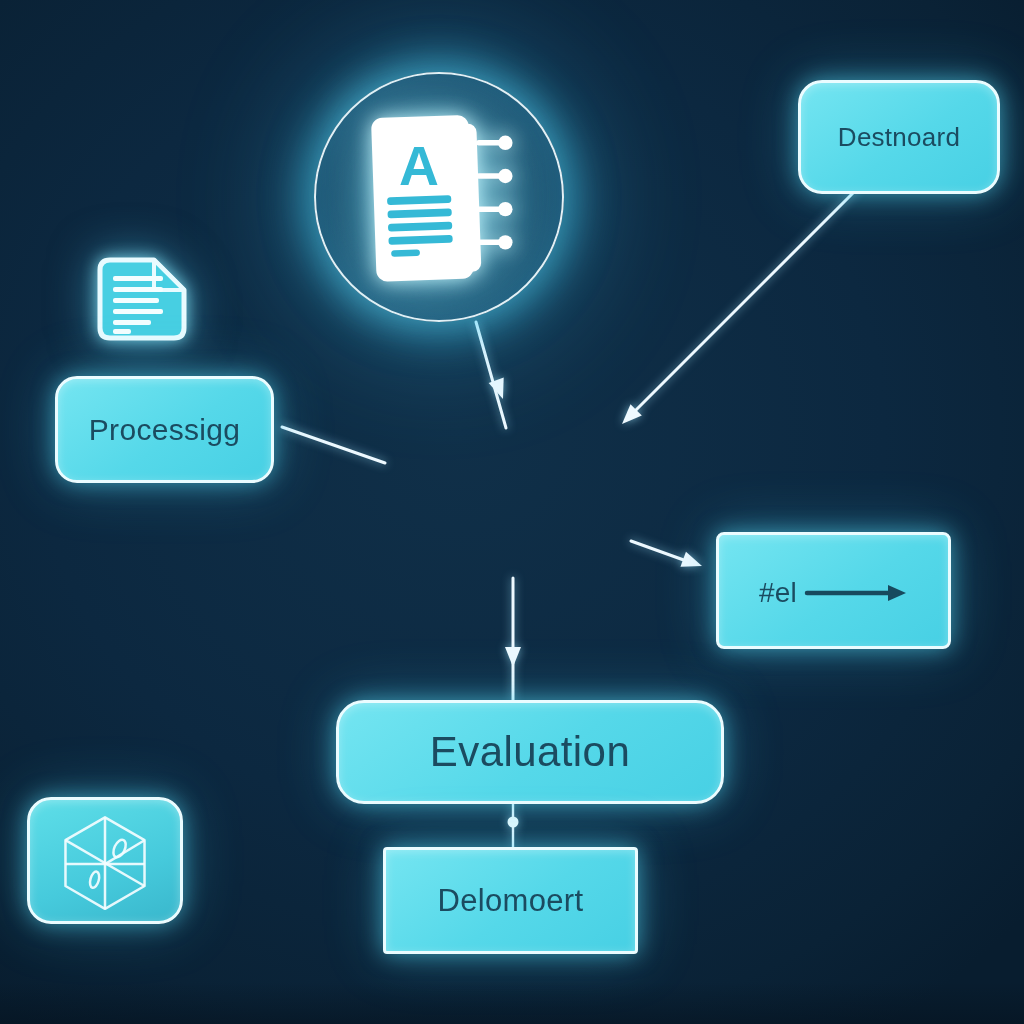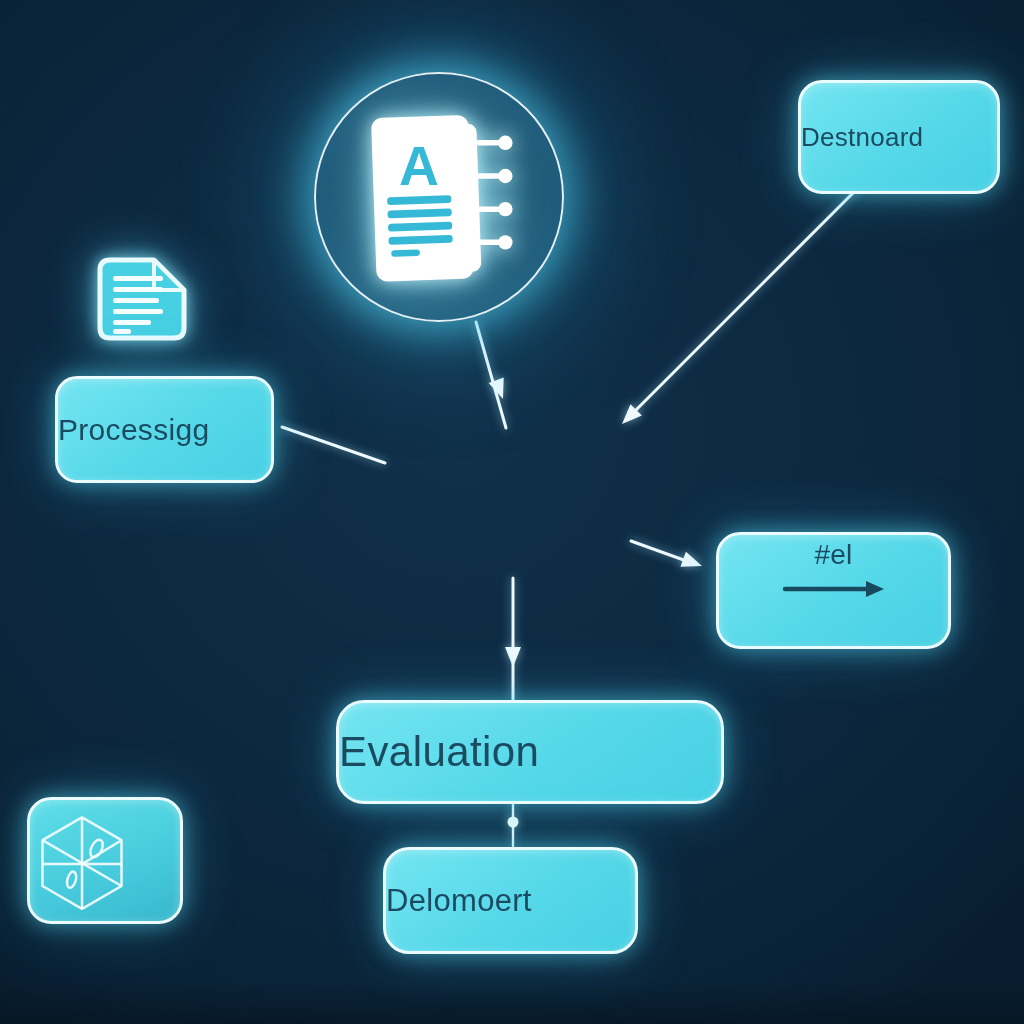--- a/index.html
+++ b/index.html
@@ -12,32 +12,32 @@
     content:"";position:absolute;left:0;right:0;bottom:0;height:42px;
     background:linear-gradient(180deg, rgba(5,18,30,0) 0%, rgba(5,18,30,.55) 100%);
     pointer-events:none;
   }
   .connectors{position:absolute;inset:0;filter:drop-shadow(0 0 5px rgba(160,230,255,.65));}
   .connectors line{stroke:#eef9ff;stroke-width:3;stroke-linecap:round;}
   .connectors .thin{stroke-width:2.4;}
   .connectors polygon{fill:#eef9ff;}
 
   .node{
-    position:absolute;display:flex;align-items:center;
+    position:absolute;display:flex;align-items:center;justify-content:center;
     background:linear-gradient(145deg,#74e5f1 0%,#55d8e9 55%,#47d0e4 100%);
     border:3px solid #eafcff;border-radius:26px;
     box-shadow:0 0 22px rgba(90,220,248,.55), 0 0 58px rgba(70,205,240,.30),
                inset 0 2px 10px rgba(255,255,255,.30);
     color:#1b4b60;font-weight:500;letter-spacing:.01em;
   }
   .n-dashboard{left:798px;top:80px;width:196px;height:108px;font-size:26px;border-radius:24px;}
   .n-processing{left:55px;top:376px;width:213px;height:101px;font-size:30px;border-radius:22px;}
   .n-evaluation{left:336px;top:700px;width:382px;height:98px;font-size:42px;border-radius:28px;}
-  .n-deployment{left:383px;top:847px;width:249px;height:101px;font-size:31px;border-radius:26px;}
-  .n-el{left:716px;top:532px;width:229px;height:107px;flex-direction:column;gap:7px;font-size:28px;border-radius:24px;padding-top:4px;}
+  .n-deployment{left:383px;top:847px;width:249px;height:101px;font-size:31px;border-radius:4px;}
+  .n-el{left:716px;top:532px;width:229px;height:107px;flex-direction:row;gap:7px;font-size:28px;border-radius:8px;padding-top:4px;}
   .n-cube{left:27px;top:797px;width:150px;height:121px;border-radius:24px;
     background:linear-gradient(160deg,#5edee8 0%,#46cadc 60%,#39b7cc 100%);}
 
   .n-ai{
     left:385px;top:429px;width:244px;height:149px;border-radius:30px;
     border:4px solid #d6f9ff;
     background:linear-gradient(180deg,#5fd4e4 0%,#37a0bd 42%,#2e94b1 68%,#45bcd4 100%);
     box-shadow:0 0 30px rgba(120,235,255,.85), 0 0 75px rgba(80,215,250,.5),
                inset 0 0 30px rgba(180,245,255,.55);
   }

